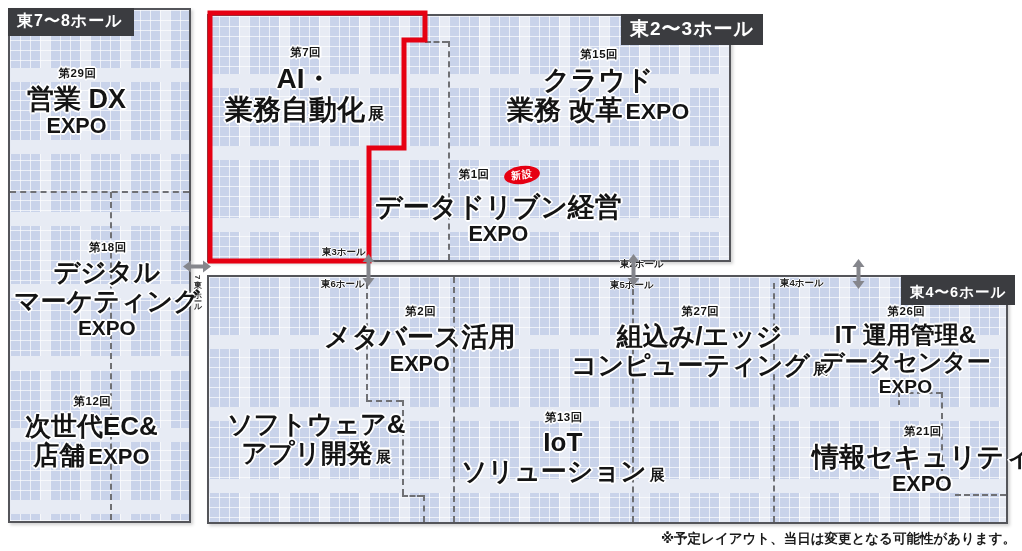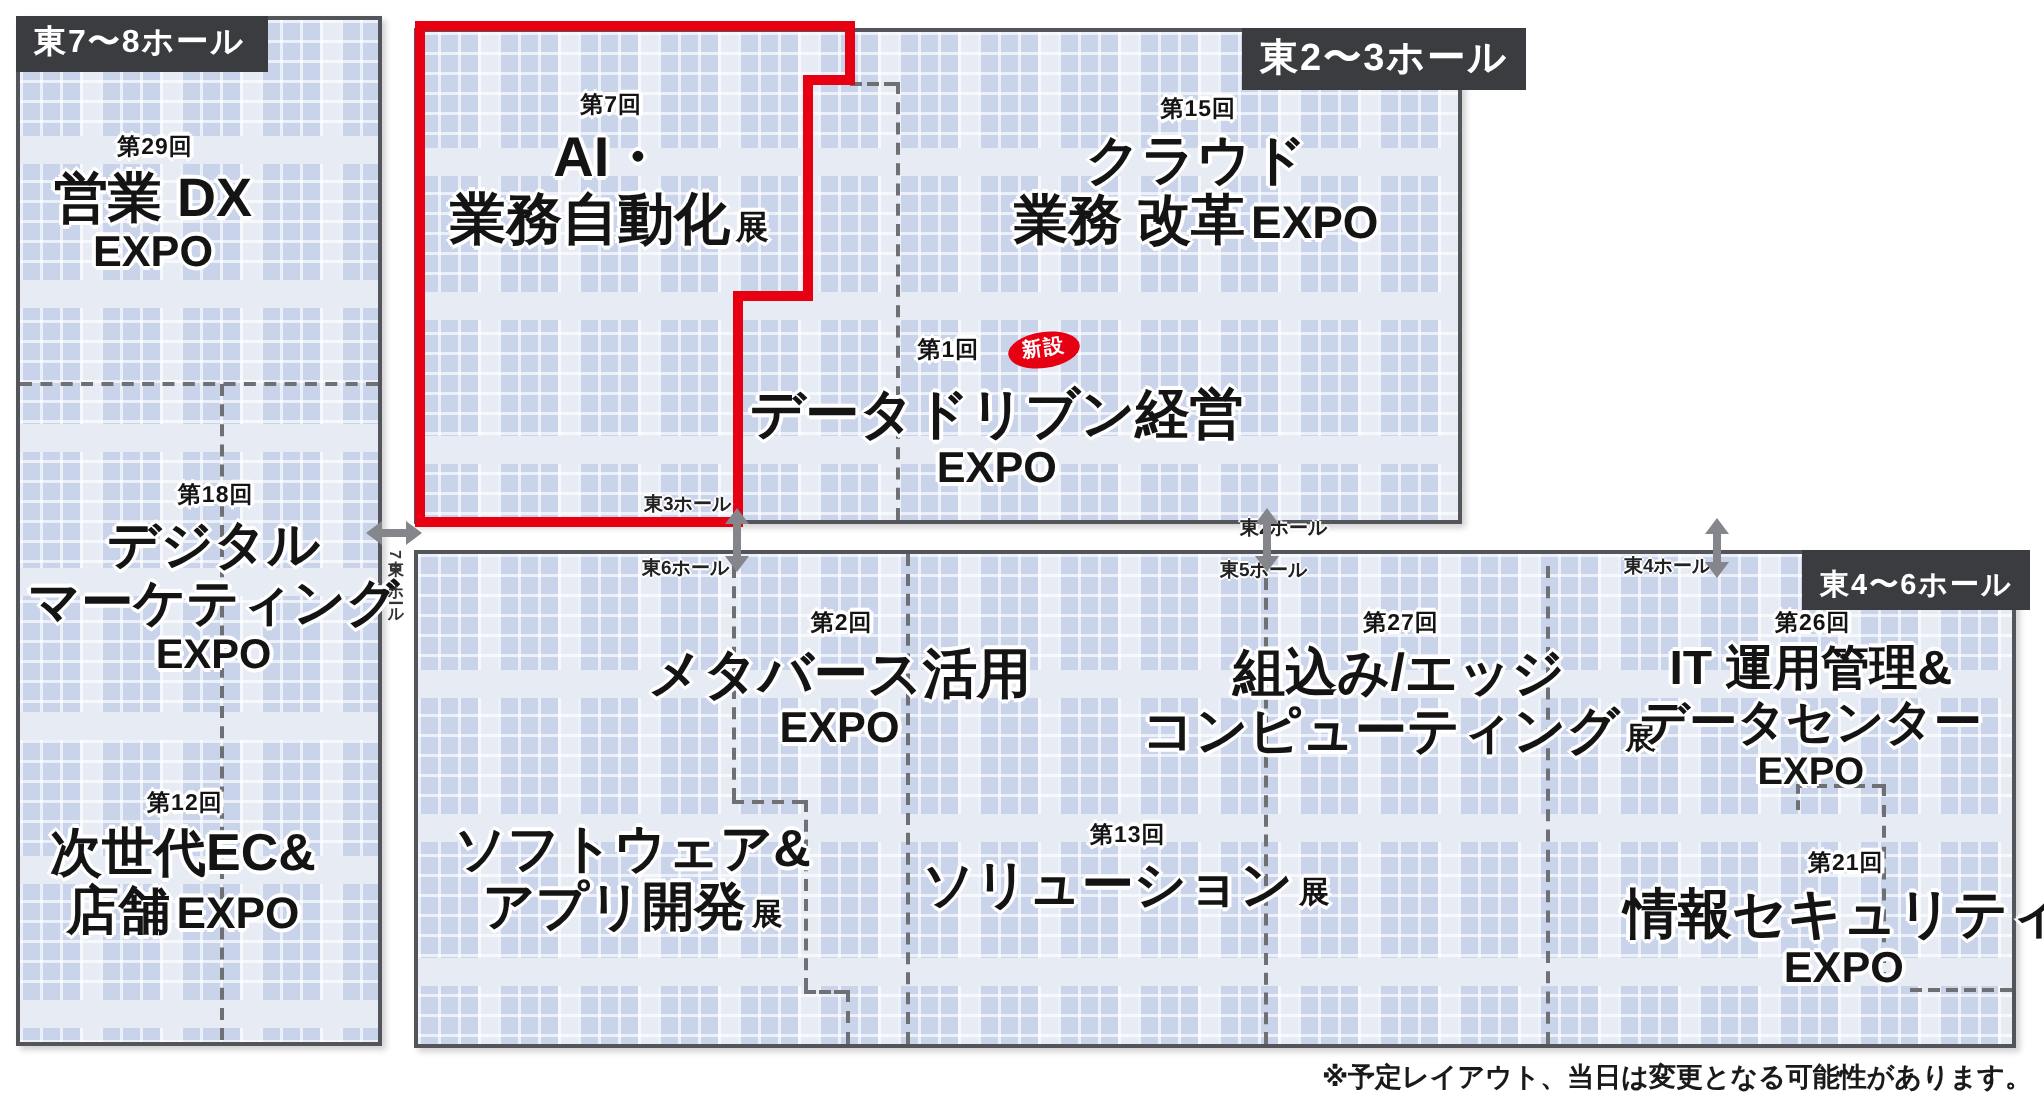--- a/index.html
+++ b/index.html
@@ -149,37 +149,38 @@
     <span class="ln">IT 運用管理&amp;</span>
     <span class="ln">データセンター</span>
     <span class="ln expo">EXPO</span>
   </div>
   <div class="zone" style="left:227px;top:410px;font-size:26px;">
     <span class="ln">ソフトウェア&amp;</span>
     <span class="ln"><span>アプリ開発</span><span class="sx">展</span></span>
   </div>
   <div class="zone" style="left:461px;top:410px;font-size:26px;">
     <span class="ed">第13回</span>
+    <span class="ln">IoT</span>
     <span class="ln"><span>ソリューション</span><span class="sx">展</span></span>
   </div>
   <div class="zone" style="left:779px;top:424px;font-size:27px;margin-left:33px;">
     <span class="ed">第21回</span>
     <span class="ln">情報セキュリティ</span>
     <span class="ln expo">EXPO</span>
   </div>
 
   <svg id="redline" width="232" height="262">
     <path d="M7 7 H222 V34 H201 V142 H166 V255 H7 Z" fill="none" stroke="#e60012" stroke-width="5" stroke-linejoin="miter"></path>
   </svg>
 
   <div class="mini" style="left:322px;top:246px;">東3ホール</div>
   <div class="mini" style="left:620px;top:246px;margin-top:12px;">東2ホール</div>
   <div class="mini" style="left:321px;top:278px;">東6ホール</div>
   <div class="mini" style="left:578px;top:279px;margin-left:32px;">東5ホール</div>
-  <div class="mini" style="left:812px;top:277px;">東4ホール</div>
+  <div class="mini" style="left:780px;top:277px;">東4ホール</div>
   <div class="vtext" style="left:191px;top:274px;">東7・8ホール</div>
 
   <svg class="arrow" style="left:183px;top:260px;" width="28" height="13">
     <path d="M0 6.5 L8 0.5 L8 4.5 L20 4.5 L20 0.5 L28 6.5 L20 12.5 L20 8.5 L8 8.5 L8 12.5 Z" fill="#85868c"></path>
   </svg>
   <svg class="arrow" style="left:362px;top:254px;" width="13" height="32">
     <path d="M6.5 0 L12.5 8 L8.5 8 L8.5 24 L12.5 24 L6.5 32 L0.5 24 L4.5 24 L4.5 8 L0.5 8 Z" fill="#85868c"></path>
   </svg>
   <svg class="arrow" style="left:627px;top:254px;" width="13" height="32">
     <path d="M6.5 0 L12.5 8 L8.5 8 L8.5 24 L12.5 24 L6.5 32 L0.5 24 L4.5 24 L4.5 8 L0.5 8 Z" fill="#85868c"></path>

